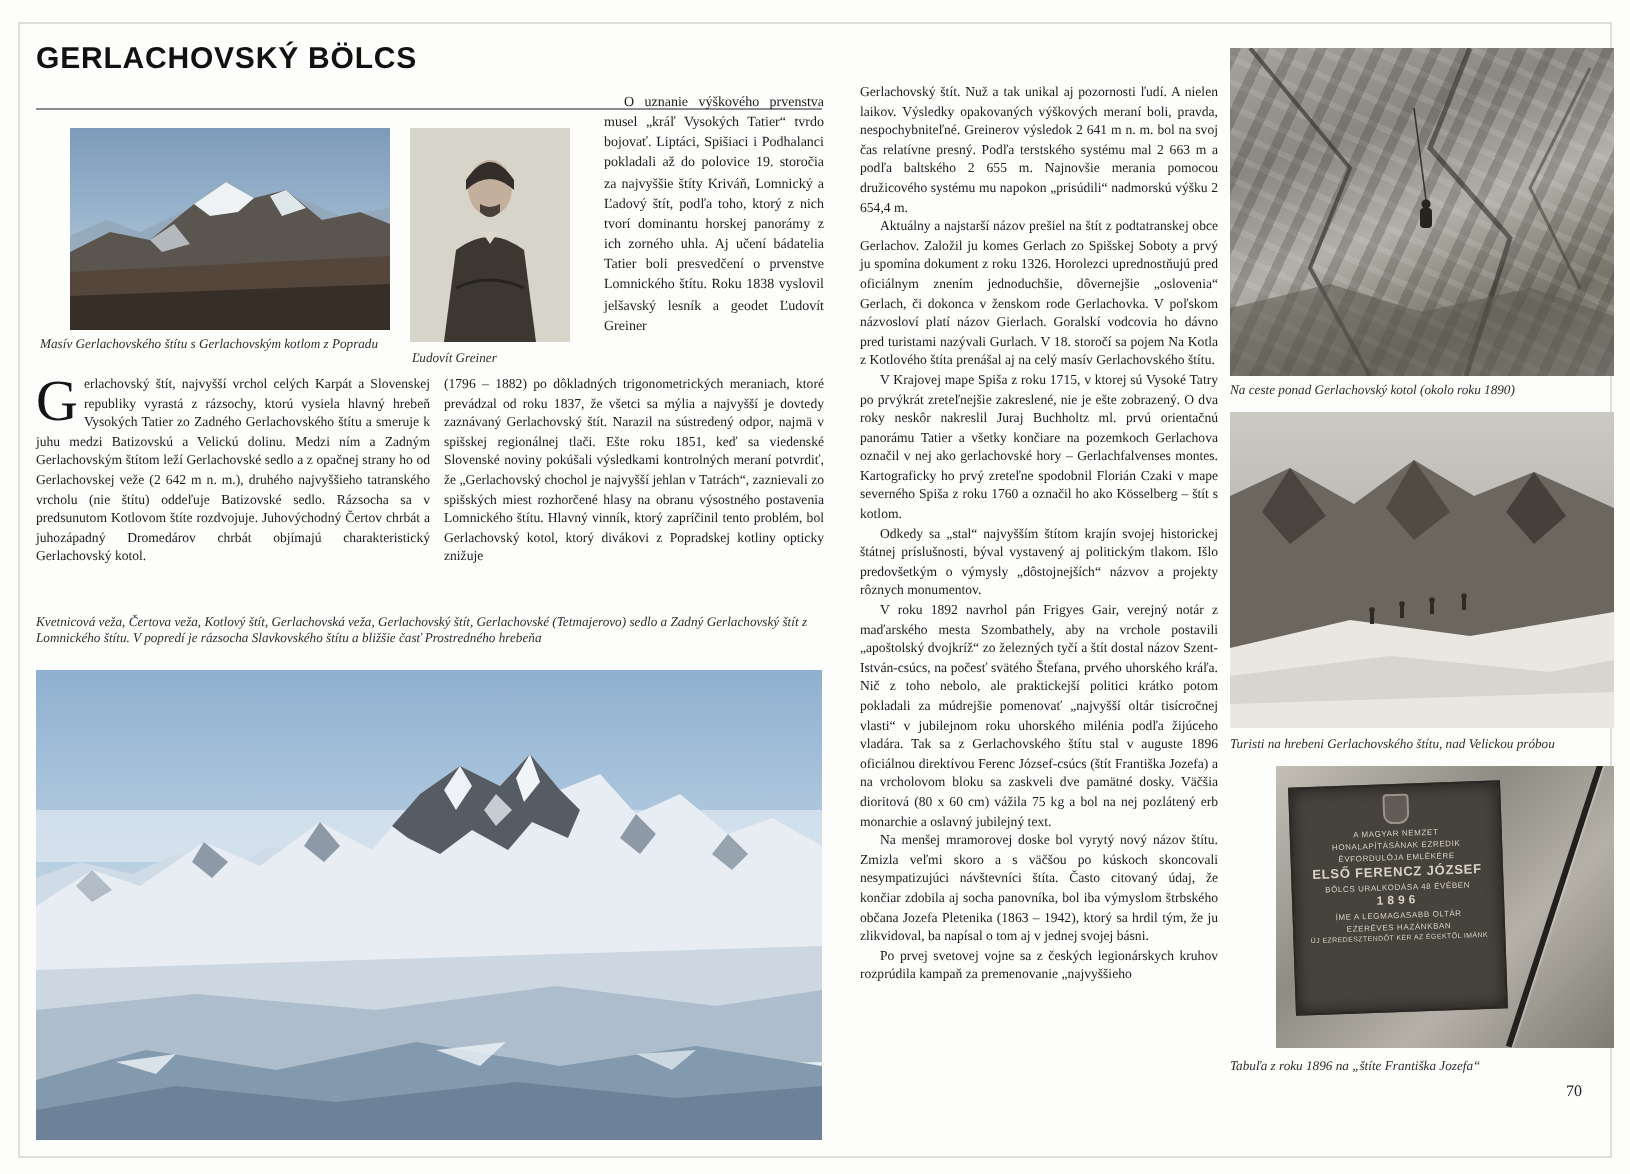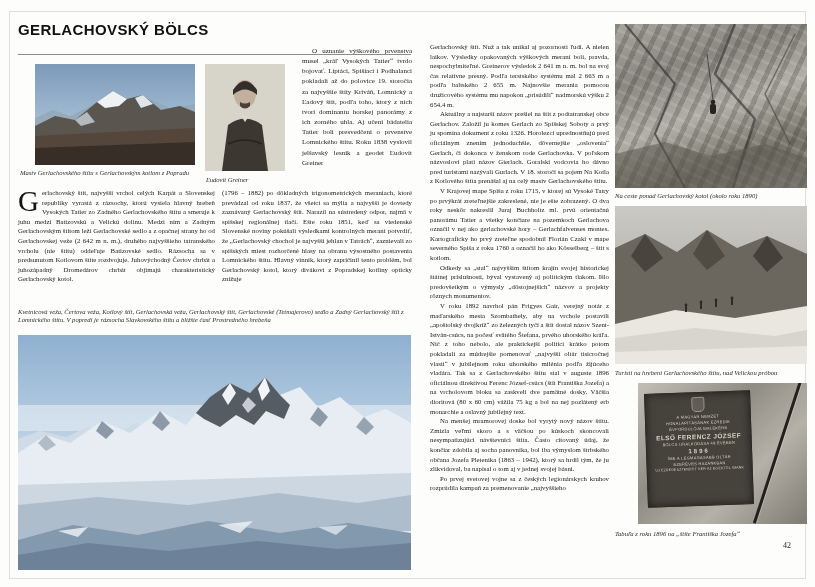--- a/index.html
+++ b/index.html
@@ -197,15 +197,15 @@
         <div class="pl s">BÖLCS URALKODÁSA 48 ÉVÉBEN</div>
         <div class="pl year">1896</div>
         <div class="pl s">ÍME A LEGMAGASABB OLTÁR</div>
         <div class="pl s">EZERÉVES HAZÁNKBAN</div>
         <div class="pl xs">ÚJ EZREDESZTENDŐT KÉR AZ ÉGEKTŐL IMÁNK</div>
       </div>
       <div class="axe"></div>
     </figure>
     <div class="caption c3">Tabuľa z roku 1896 na „štíte Františka Jozefa“</div>
 
-    <div class="pagenum">42</div>
+    <div class="pagenum">70</div>
   </div>
 </div>
 
 </body></html>

